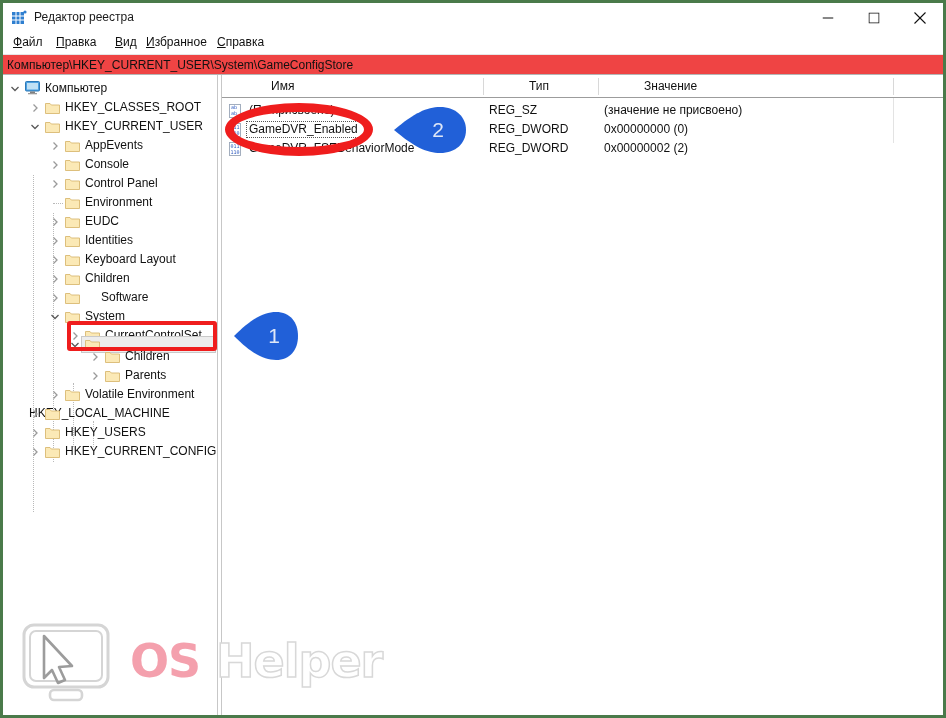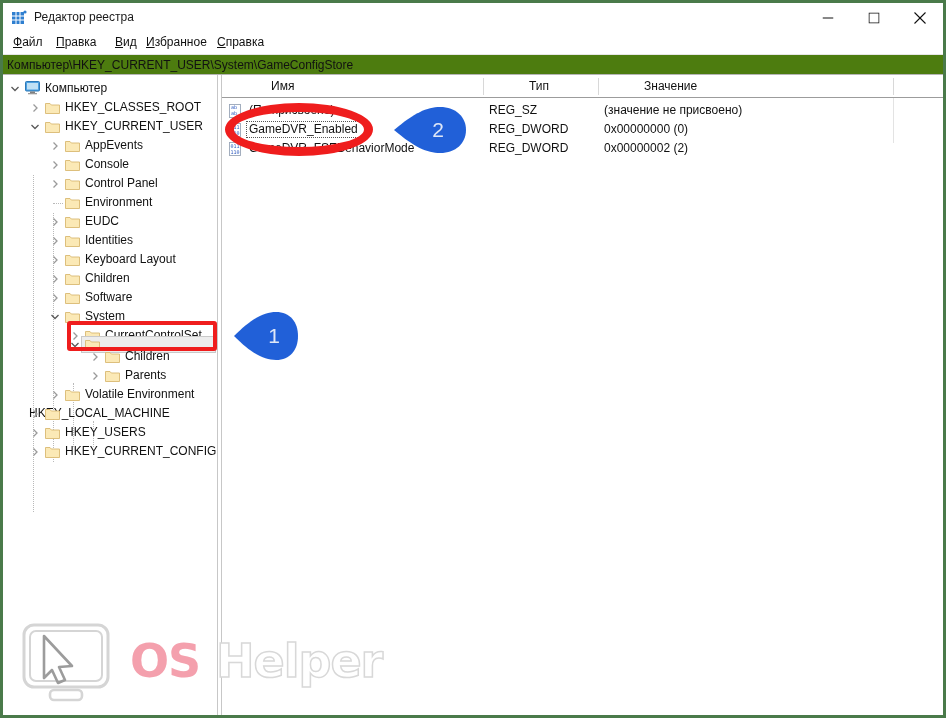--- a/index.html
+++ b/index.html
@@ -35,21 +35,21 @@
     position:absolute;left:0;top:29px;width:940px;height:22px;background:#fff;
   }
   .menu-item{
     position:absolute;top:3px;font-size:12px;color:#111;white-space:nowrap;
     padding:0 2px;cursor:default;
   }
   .menu-item u{text-decoration:underline;}
   
   .addrbar{
     position:absolute;left:0;top:51px;width:940px;height:21px;
-    background:#4d7c0f;border-top:1px solid #e6e6e6;border-bottom:1px solid #b5b5b5;
+    background:#ef4444;border-top:1px solid #e6e6e6;border-bottom:1px solid #b5b5b5;
     box-sizing:border-box;
   }
   .addr-text{
     position:absolute;left:4px;top:3px;font-size:12px;color:#111;white-space:nowrap;
   }
   
   .tree-pane{
     position:absolute;left:0;top:72px;width:214px;height:640px;
     background:#fff;overflow:hidden;
   }
@@ -330,21 +330,21 @@
     </div>
     <div class="tnode" style="left:46px;top:213px;">
       <span class="exp" style="left:0px;">
           <svg width="10" height="10" viewBox="0 0 10 10">
             <polyline points="3.5,1.5 7,5 3.5,8.5" fill="none" stroke="#9a9a9a" stroke-width="1.3"></polyline>
           </svg>
         </span>
       <span class="folder" style="left:16px;"><svg width="15" height="13" viewBox="0 0 15 13">
             <path d="M0.5 2.5 L5 2.5 L6.3 4 L14.5 4 L14.5 12.5 L0.5 12.5 Z" fill="#fbe9b6" stroke="#d9b972" stroke-width="0.9"></path>
           </svg></span>
-      <span class="tlabel" style="position:static;margin-left:36px;">Software</span>
+      <span class="tlabel" style="position:static;margin-left:52px;">Software</span>
     </div>
 
     <div class="tnode" style="left:46px;top:232px;">
       <span class="exp" style="left:0px;">
           <svg width="10" height="10" viewBox="0 0 10 10">
             <polyline points="1.5,3 5,6.5 8.5,3" fill="none" stroke="#595959" stroke-width="1.3"></polyline>
           </svg>
         </span>
       <span class="folder" style="left:16px;"><svg width="15" height="13" viewBox="0 0 15 13">
             <path d="M0.5 2.5 L5 2.5 L6.3 4 L14.5 4 L14.5 12.5 L0.5 12.5 Z" fill="#fbe9b6" stroke="#d9b972" stroke-width="0.9"></path>

